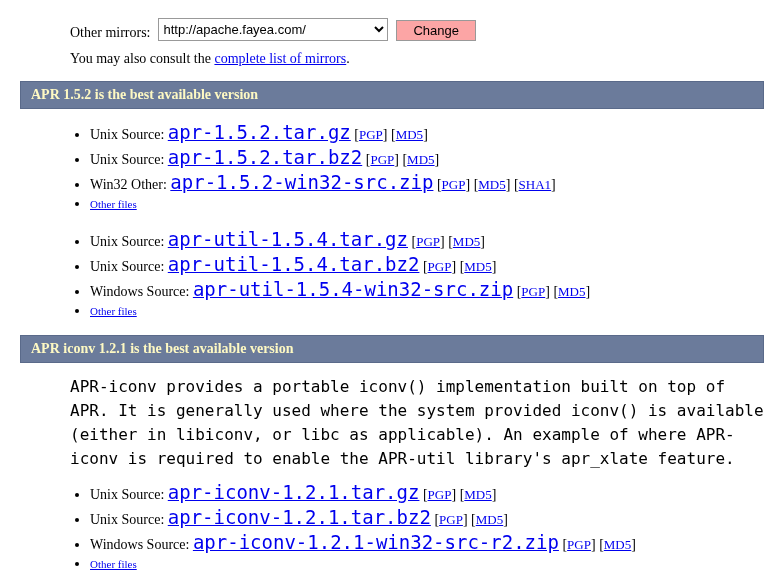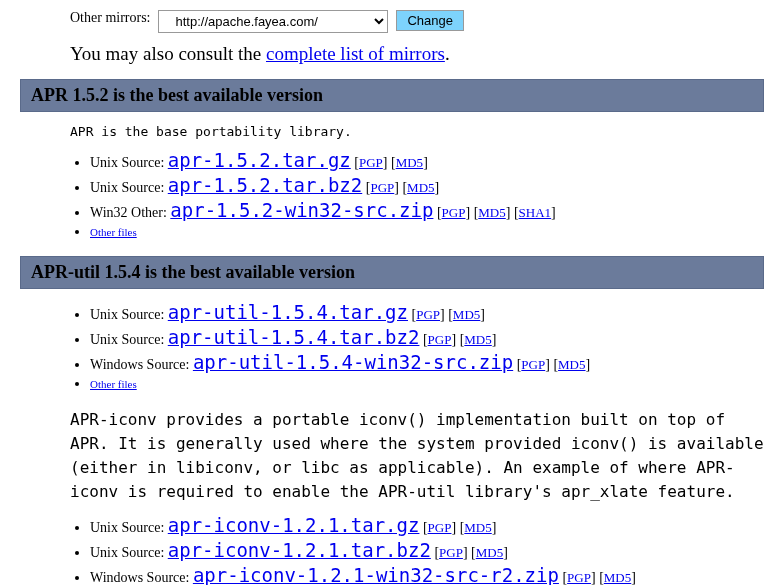--- a/index.html
+++ b/index.html
@@ -5,56 +5,57 @@
     * { margin: 0; padding: 0; box-sizing: border-box; }
     body {
       font-family: Times New Roman, serif;
       font-size: 14px;
       background: #fff;
       color: #000;
       padding: 10px 20px;
     }
     .mirror-row {
       display: flex;
-      align-items: flex-start;
+      align-items: flex-end;
       gap: 8px;
       margin-bottom: 10px;
       padding-left: 50px;
+      margin-top: 8px;
     }
     .mirror-label {
       font-size: 14px;
     }
     .mirror-select {
       font-size: 13px;
-      padding: 2px 12px;
+      padding: 2px 0;
       border: 1px solid #999;
       background: #fff;
       width: 230px;
     }
     .mirror-button {
       font-size: 13px;
-      padding: 2px 10px;
+      padding: 2px 16px;
       border: 1px solid #999;
-      background: #7dd3fc;
+      background: #fca5a5;
       cursor: pointer;
     }
     .consult-line {
       padding-left: 50px;
       margin-bottom: 14px;
-      font-size: 19px;
+      font-size: 14px;
     }
     .consult-line a {
       color: #00e;
       text-decoration: underline;
     }
     .section-header {
       background: #6b7b9b;
-      color: #000000;
+      color: #fef9c3;
       padding: 5px 10px;
-      font-size: 18px;
+      font-size: 14px;
       font-weight: bold;
       margin-bottom: 12px;
       border: 1px solid #5a6a8a;
     }
     .section-body {
       padding-left: 50px;
       margin-bottom: 16px;
     }
     .section-desc {
       font-size: 14px;
@@ -104,37 +105,36 @@
   <button class="mirror-button">Change</button>
 </div>
 
 <div class="consult-line">
   <span>You may also consult the </span><a href="#">complete list of mirrors</a><span>.</span>
 </div>
 
 <div id="sections-container">
     <div class="section-header">APR 1.5.2 is the best available version</div>
     <div class="section-body">
-      <p class="section-desc">APR is the base portability library.</p>
       <ul>
         <li><span>Unix Source: </span><a href="#" class="file-link">apr-1.5.2.tar.gz</a><span> [</span><a href="#" class="bracket-link">PGP</a><span>]</span><span> [</span><a href="#" class="bracket-link">MD5</a><span>]</span></li>
         <li><span>Unix Source: </span><a href="#" class="file-link">apr-1.5.2.tar.bz2</a><span> [</span><a href="#" class="bracket-link">PGP</a><span>]</span><span> [</span><a href="#" class="bracket-link">MD5</a><span>]</span></li>
         <li><span>Win32 Other: </span><a href="#" class="file-link">apr-1.5.2-win32-src.zip</a><span> [</span><a href="#" class="bracket-link">PGP</a><span>]</span><span> [</span><a href="#" class="bracket-link">MD5</a><span>]</span><span> [</span><a href="#" class="bracket-link">SHA1</a><span>]</span></li>
         <li><a href="#" class="other-files-link">Other files</a></li>
       </ul>
     </div>
-    <div class="section-header">APR-util 1.5.4 is the best available version</div>
     <div class="section-body">
       <ul>
         <li><span>Unix Source: </span><a href="#" class="file-link">apr-util-1.5.4.tar.gz</a><span> [</span><a href="#" class="bracket-link">PGP</a><span>]</span><span> [</span><a href="#" class="bracket-link">MD5</a><span>]</span></li>
         <li><span>Unix Source: </span><a href="#" class="file-link">apr-util-1.5.4.tar.bz2</a><span> [</span><a href="#" class="bracket-link">PGP</a><span>]</span><span> [</span><a href="#" class="bracket-link">MD5</a><span>]</span></li>
         <li><span>Windows Source: </span><a href="#" class="file-link">apr-util-1.5.4-win32-src.zip</a><span> [</span><a href="#" class="bracket-link">PGP</a><span>]</span><span> [</span><a href="#" class="bracket-link">MD5</a><span>]</span></li>
         <li><a href="#" class="other-files-link">Other files</a></li>
       </ul>
     </div>
+    <div class="section-header">APR iconv 1.2.1 is the best available version</div>
     <div class="section-body">
       <p class="iconv-desc">APR-iconv provides a portable iconv() implementation built on top of APR. It is generally used where the system provided iconv() is available (either in libiconv, or libc as applicable). An example of where APR-iconv is required to enable the APR-util library's apr_xlate feature.</p>
       <ul>
         <li><span>Unix Source: </span><a href="#" class="file-link">apr-iconv-1.2.1.tar.gz</a><span> [</span><a href="#" class="bracket-link">PGP</a><span>]</span><span> [</span><a href="#" class="bracket-link">MD5</a><span>]</span></li>
         <li><span>Unix Source: </span><a href="#" class="file-link">apr-iconv-1.2.1.tar.bz2</a><span> [</span><a href="#" class="bracket-link">PGP</a><span>]</span><span> [</span><a href="#" class="bracket-link">MD5</a><span>]</span></li>
         <li><span>Windows Source: </span><a href="#" class="file-link">apr-iconv-1.2.1-win32-src-r2.zip</a><span> [</span><a href="#" class="bracket-link">PGP</a><span>]</span><span> [</span><a href="#" class="bracket-link">MD5</a><span>]</span></li>
         <li><a href="#" class="other-files-link">Other files</a></li>
       </ul>
     </div>
   </div>

